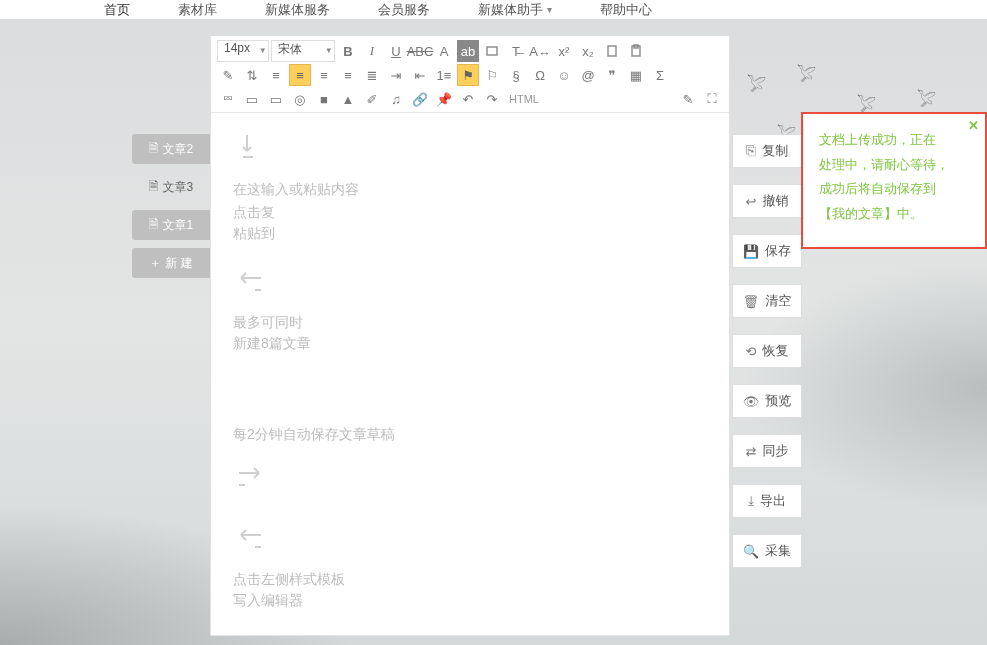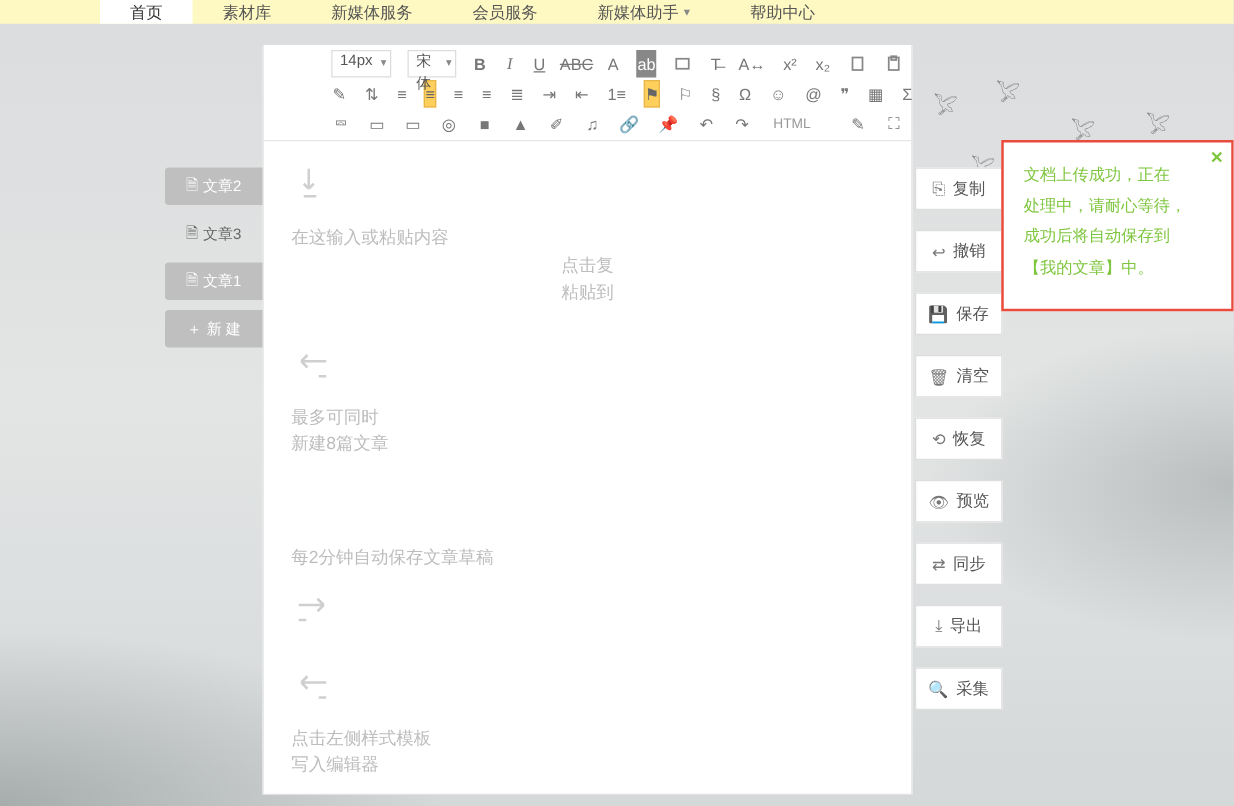--- a/index.html
+++ b/index.html
@@ -23,21 +23,21 @@
 .birds { position: absolute; right: 30px; top: 60px; width: 220px; height: 160px; z-index: 0; }
 .birds span { position: absolute; font-size: 16px; color: #3a3c3c; opacity: .7; }
 .birds span:nth-child(1){left:10px;top:10px;} .birds span:nth-child(2){left:60px;top:0;}
 .birds span:nth-child(3){left:120px;top:30px;} .birds span:nth-child(4){left:180px;top:25px;}
 .birds span:nth-child(5){left:40px;top:60px;} .birds span:nth-child(6){left:130px;top:75px;}
 .birds span:nth-child(7){left:175px;top:110px;} .birds span:nth-child(8){left:90px;top:130px;}
 
 .topnav {
   position: relative; z-index: 2;
   height: 19px; display: flex; align-items: stretch;
-  background: #fef9c3; padding-left: 80px;
+  background: #ffffff; padding-left: 80px;
 }
 .topnav .item {
   padding: 0 24px; display: flex; align-items: center;
   color: #555; cursor: pointer; font-size: 13px;
 }
 .topnav .item.active { background: #fff; color: #333; }
 .topnav .item .chev { margin-left: 4px; font-size: 10px; color: #888; }
 
 .leftpanel {
   position: absolute; left: 132px; top: 134px; z-index: 3;
@@ -54,21 +54,21 @@
 
 .editor {
   position: absolute; left: 210px; top: 36px;
   width: 520px; height: 600px; background: #fff;
   z-index: 2; border: 1px solid #e2e2e2; border-top: none;
 }
 .toolbar {
   border-bottom: 1px solid #e5e5e5; padding: 4px 6px 2px;
   display: flex; flex-direction: column; gap: 2px;
 }
-.tbrow { display: flex; align-items: flex-end; gap: 13px; flex-wrap: nowrap; margin-left: 48px; }
+.tbrow { display: flex; align-items: flex-end; gap: 2px; flex-wrap: nowrap; }
 .tbrow.end { justify-content: flex-start; }
 .tbrow .spacer { flex: 1; }
 .sel {
   height: 22px; border: 1px solid #ddd; background: #fff; color: #555;
   font-size: 12px; padding: 0 14px 0 6px; position: relative; cursor: pointer;
 }
 .sel .chev { position: absolute; right: 3px; top: 4px; font-size: 9px; color: #888; }
 .tbtn {
   width: 22px; height: 22px; display: flex; align-items: center; justify-content: center;
   color: #777; font-size: 13px; cursor: pointer; border: 1px solid transparent;
@@ -242,21 +242,21 @@
     </div>
   </div>
 
   <div class="canvas">
     <div class="hint">
       <span class="hand"><svg viewBox="0 0 34 34">
             <path d="M14 4v16m0 0l-4-4m4 4l4-4M10 26h10"></path>
           </svg></span>
       <div class="txt"><span>在这输入或粘贴内容</span></div>
     </div>
-    <div class="hint right" style="margin-top:-26px;margin-bottom:31px;align-items:center;">
+    <div class="hint right" style="margin-top:-26px;margin-bottom:20px;">
       <div class="txt">
         <span>点击复</span><br><span>粘贴到</span>
       </div>
     </div>
     <div class="hint">
       <span class="hand"><svg viewBox="0 0 34 34">
             <path d="M28 14H8m0 0l5-5m-5 5l5 5M22 26h6"></path>
           </svg></span>
       <div class="txt">
         <span>最多可同时</span><br><span>新建8篇文章</span>

